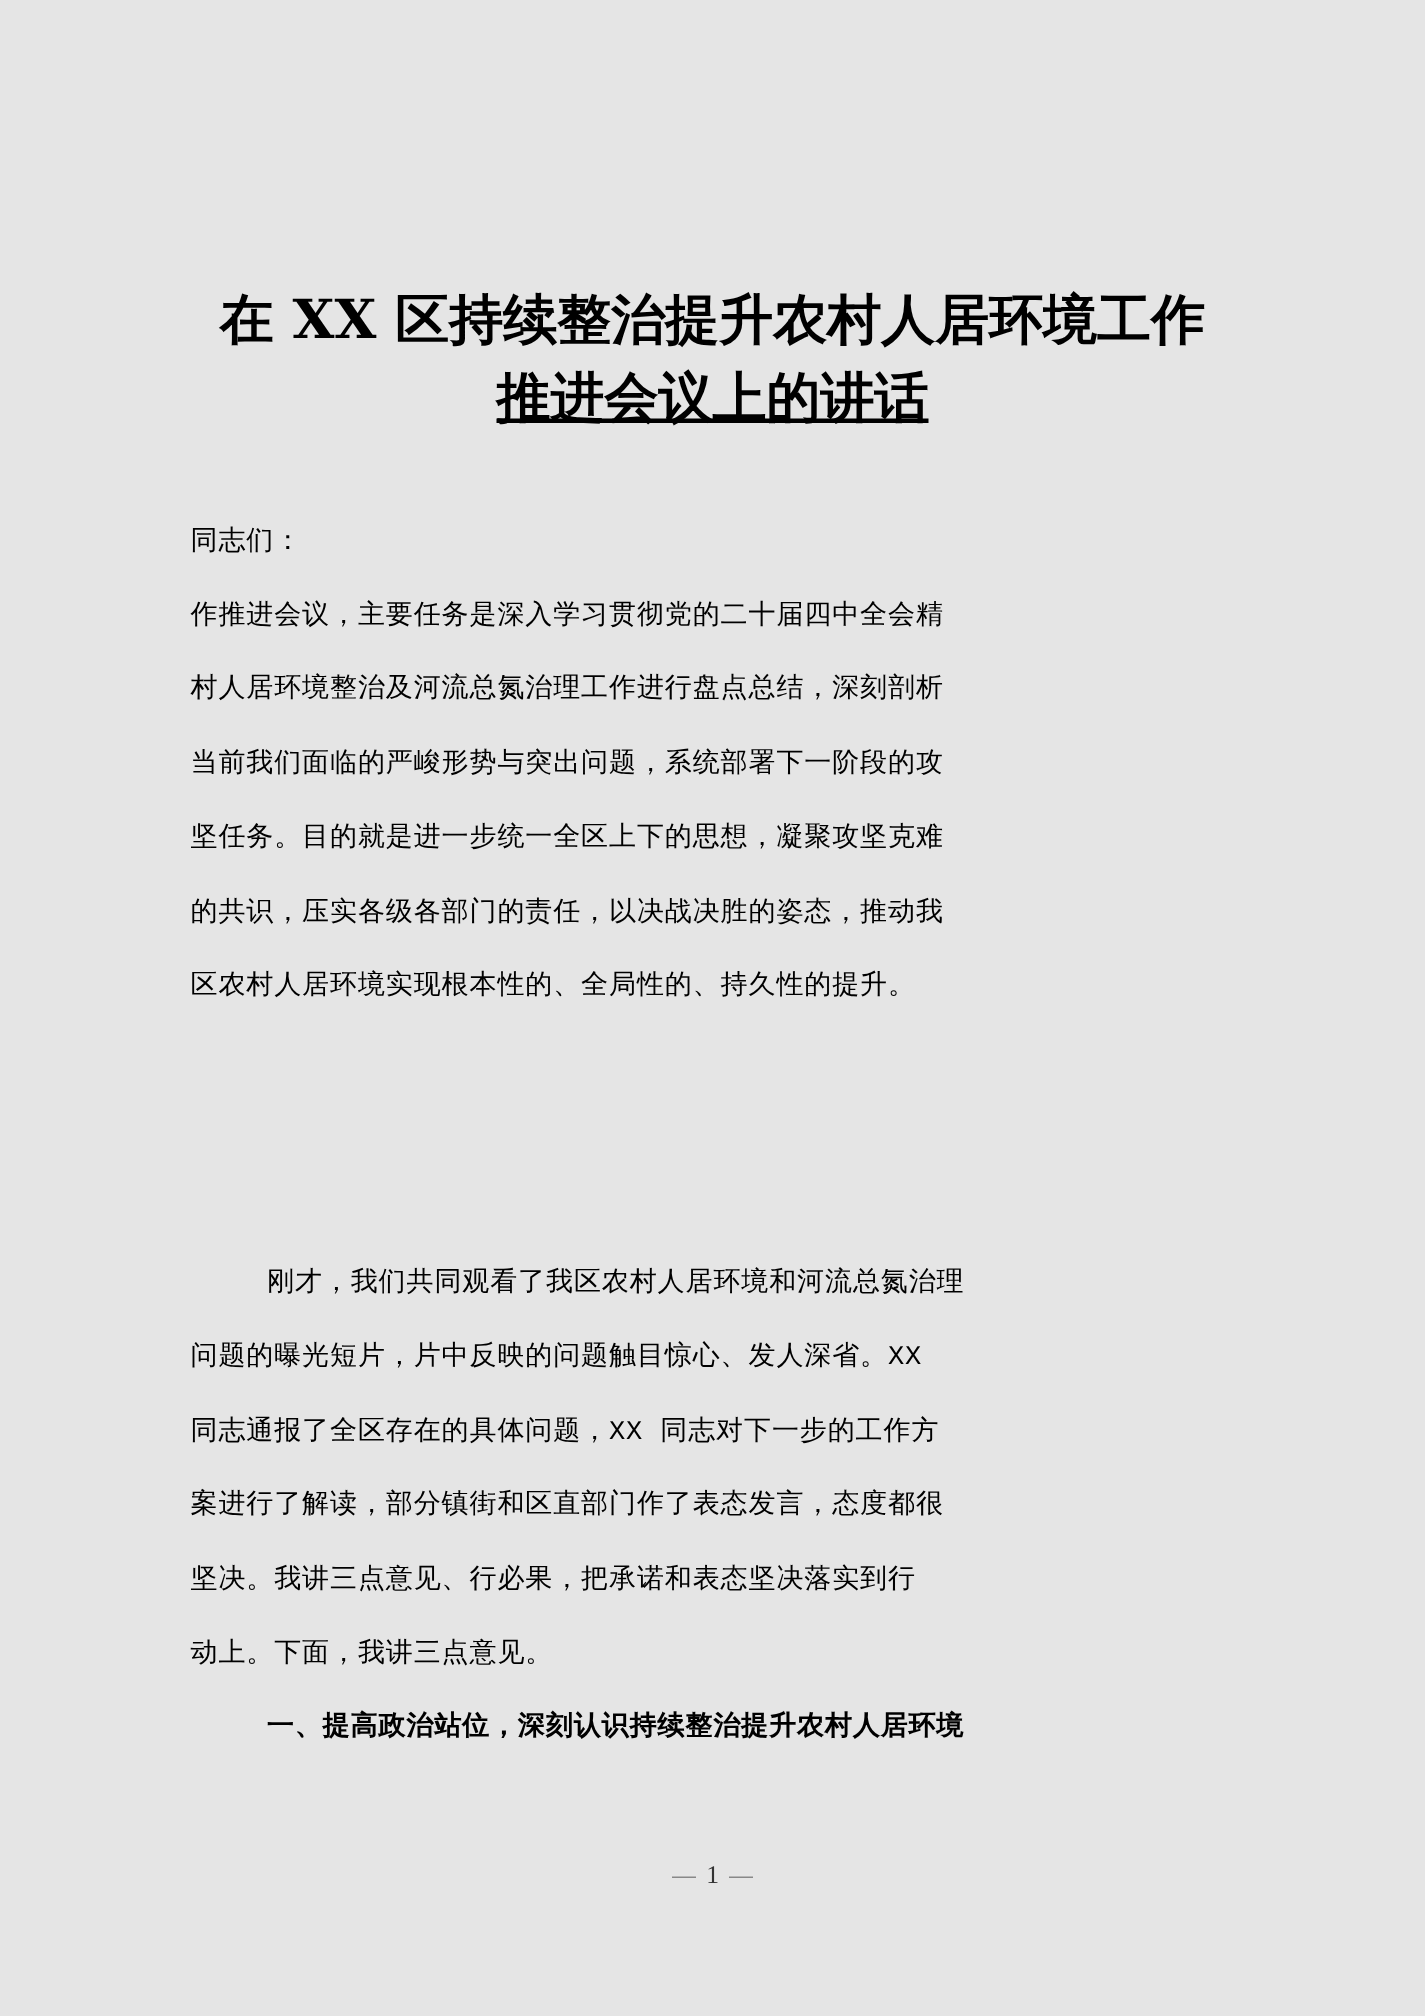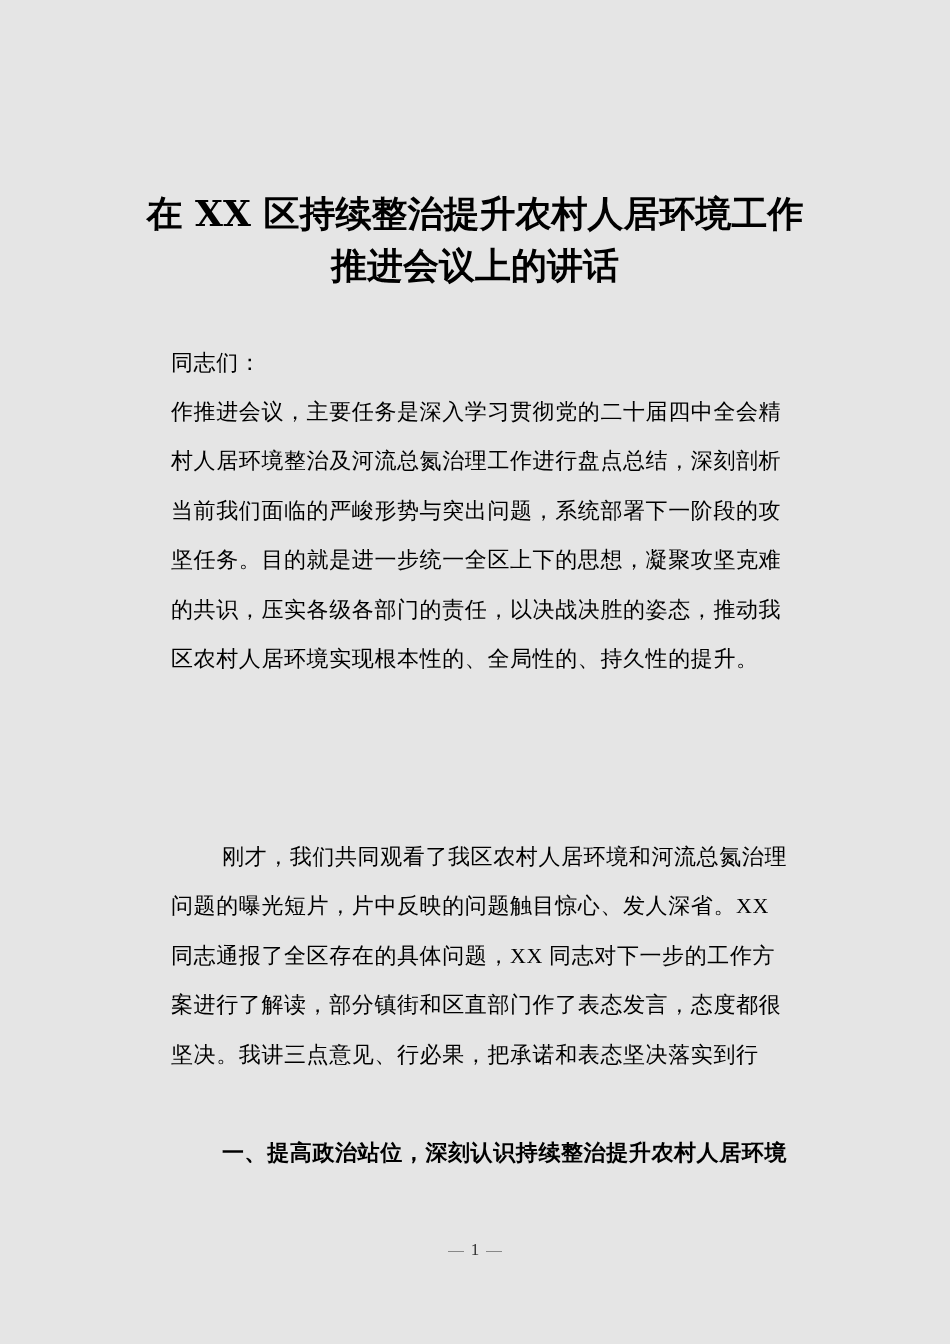--- a/index.html
+++ b/index.html
@@ -27,31 +27,30 @@
       width: 750px;
       text-align: center;
       font-family: "DejaVu Serif", "Liberation Serif", serif;
       font-weight: bold;
       font-size: 36px;
       line-height: 50px;
       letter-spacing: 0px;
       white-space: nowrap;
     }
     .title.l1 { top: 188px; }
-    .title.l2 { top: 240px; }
+    .title.l2 { top: 240px; text-decoration: underline; }
     .body-text {
       position: absolute;
       left: 127px;
       width: 700px;
-      font-family: Liberation Serif, serif;
-      font-size: 22px;
+      font-family: Liberation Mono, monospace;
+      font-size: 18px;
       line-height: 49.4px;
       white-space: nowrap;
       letter-spacing: 0.6px;
-      margin-left: 44px;
     }
     .line { height: 49.4px; overflow: visible; }
     .greeting { top: 338px; }
     .para1 { top: 387px; }
     .para2 { top: 832px; }
     .heading1 { top: 1128px; font-weight: bold; }
     .indent { padding-left: 51px; }
     .footer {
       position: absolute;
       top: 1240px;
@@ -89,20 +88,21 @@
     <div class="line">的共识，压实各级各部门的责任，以决战决胜的姿态，推动我</div>
     <div class="line">区农村人居环境实现根本性的、全局性的、持久性的提升。</div>
   </div>
 
   <div class="body-text para2">
     <div class="line indent">刚才，我们共同观看了我区农村人居环境和河流总氮治理</div>
     <div class="line">问题的曝光短片，片中反映的问题触目惊心、发人深省。XX</div>
     <div class="line">同志通报了全区存在的具体问题，XX 同志对下一步的工作方</div>
     <div class="line">案进行了解读，部分镇街和区直部门作了表态发言，态度都很</div>
     <div class="line">坚决。我讲三点意见、行必果，把承诺和表态坚决落实到行</div>
+    <div class="line">动上。下面，我讲三点意见。</div>
   </div>
 
   <div class="body-text heading1 indent">一、提高政治站位，深刻认识持续整治提升农村人居环境</div>
 
   <div class="footer">
     <span class="dash"></span><span>1</span><span class="dash"></span>
   </div>
 
 </div>
 

